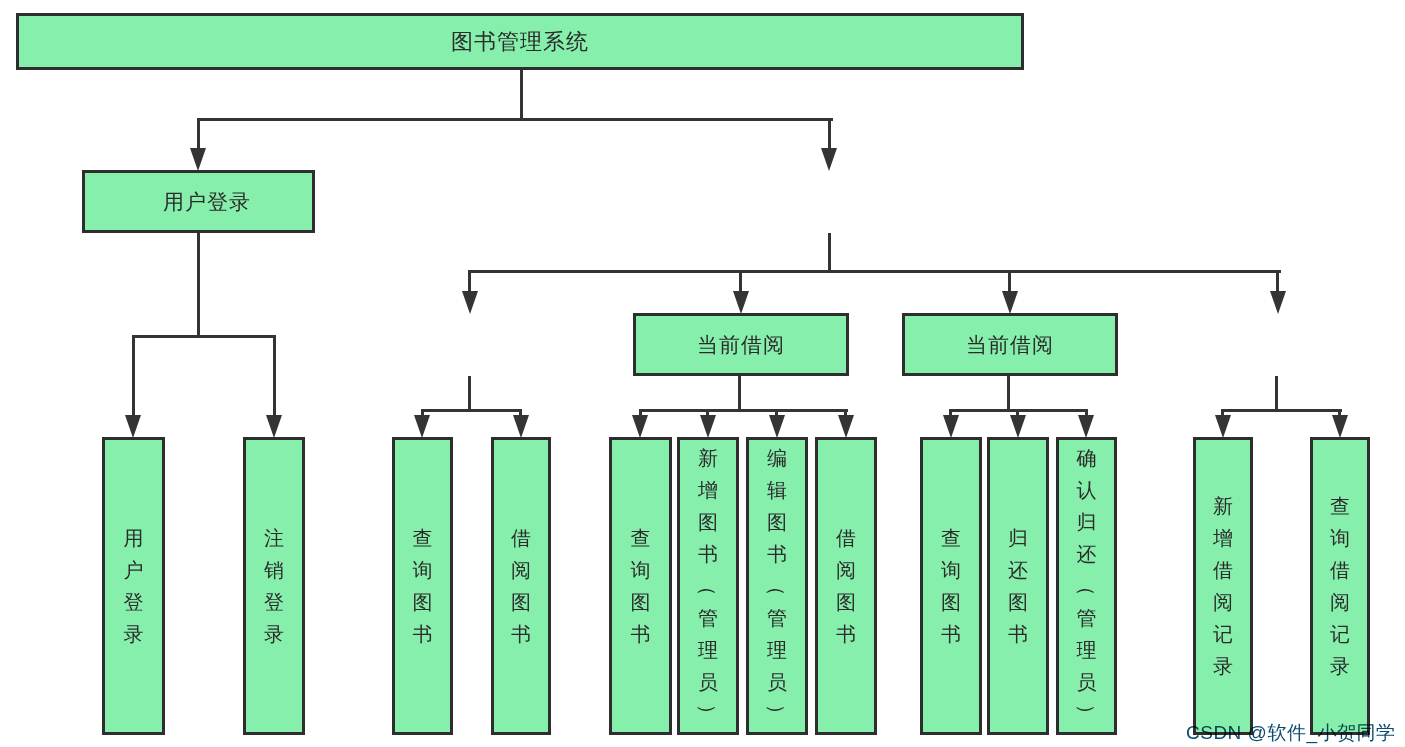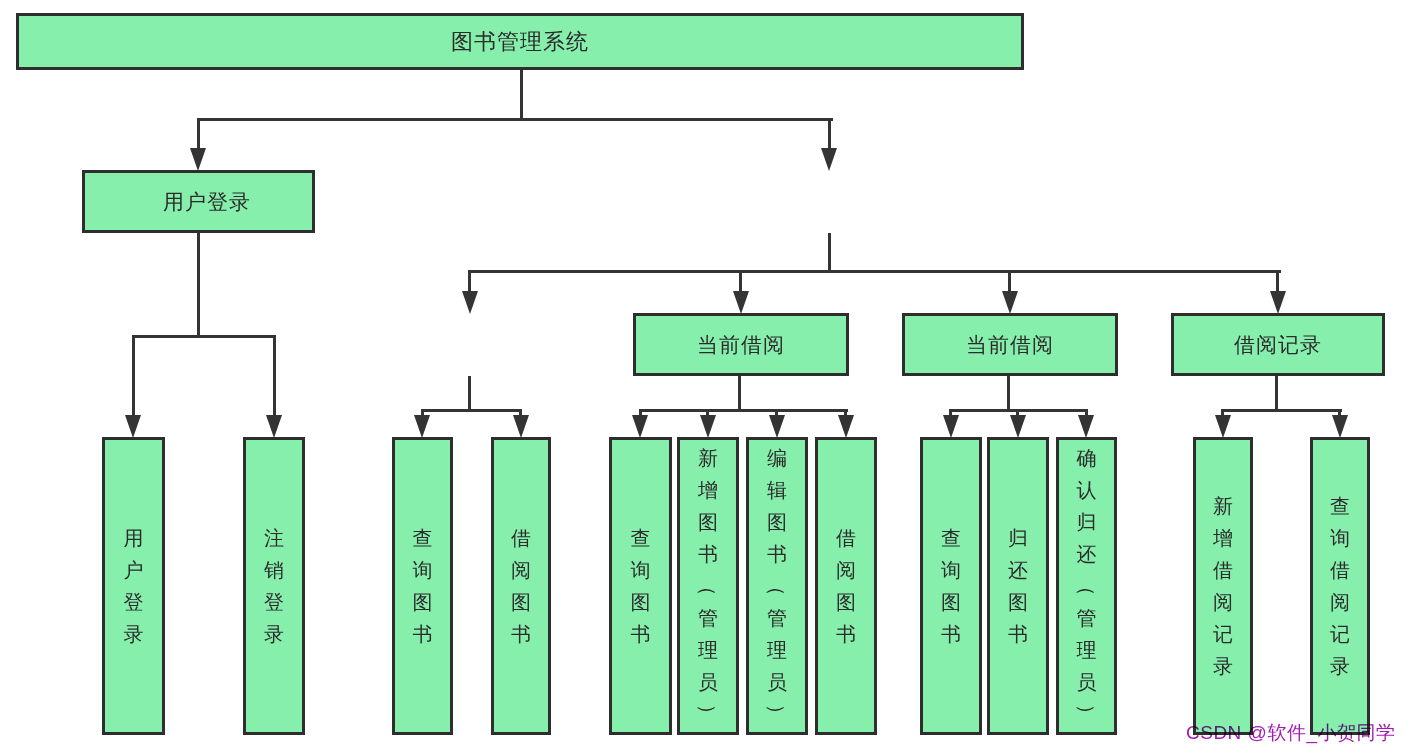--- a/index.html
+++ b/index.html
@@ -20,21 +20,21 @@
   .v-label span { display:block; height:32px; line-height:32px; text-align:center; }
   .v-label span.rot { transform:rotate(90deg); }
   .line  { position:absolute; background:#343434; }
   .arrow {
     position:absolute; width:0; height:0;
     border-left:8px solid transparent; border-right:8px solid transparent;
     border-top:23px solid #343434;
   }
   .watermark {
     position:absolute; left:1186px; top:720px; font-size:19px;
-    color:#a21caf; mix-blend-mode:multiply; white-space:nowrap; z-index:5;
+    color:#0c4a6e; mix-blend-mode:multiply; white-space:nowrap; z-index:5;
     letter-spacing:0.5px;
   }
 </style>
 </head>
 <body>
 
 <div class="canvas">
 
   <div class="box" style="left:16px; top:13px; width:1008px; height:57px;">
     <span class="root-label">图书管理系统</span>
@@ -68,23 +68,20 @@
   <div class="arrow" style="left:1002px; top:291px;"></div>
   <div class="line" style="left:1276px; top:270px; width:3px; height:23px;"></div>
   <div class="arrow" style="left:1270px; top:291px;"></div>
 
   <div class="box" style="left:633px; top:313px; width:216px; height:63px;">
     <span class="h-label">当前借阅</span>
   </div>
   <div class="box" style="left:902px; top:313px; width:216px; height:63px;">
     <span class="h-label">当前借阅</span>
   </div>
-  <div class="box" style="left:1171px; top:313px; width:214px; height:63px;">
-    <span class="h-label">借阅记录</span>
-  </div>
 
   <div class="line" style="left:468px; top:376px; width:3px;   height:36px;"></div>
   <div class="line" style="left:421px; top:409px; width:101px; height:3px;"></div>
   <div class="line" style="left:421px; top:409px; width:3px;  height:8px;"></div>
   <div class="arrow" style="left:414px; top:415px;"></div>
   <div class="line" style="left:519px; top:409px; width:3px;  height:8px;"></div>
   <div class="arrow" style="left:513px; top:415px;"></div>
 
   <div class="line" style="left:738px; top:376px; width:3px;   height:36px;"></div>
   <div class="line" style="left:639px; top:409px; width:209px; height:3px;"></div>

